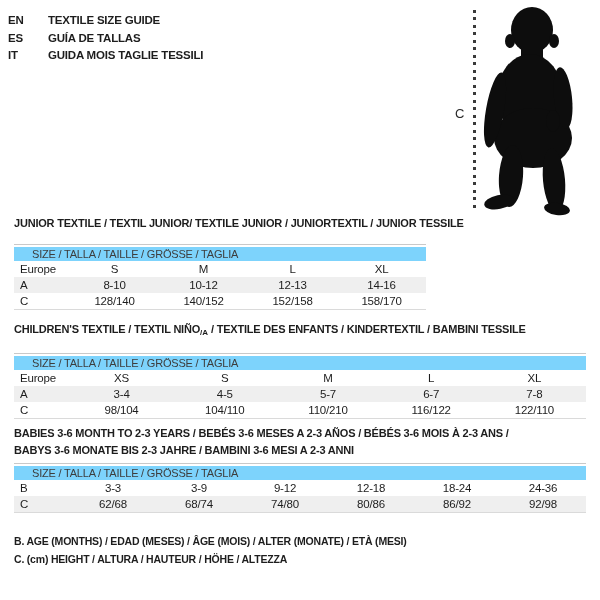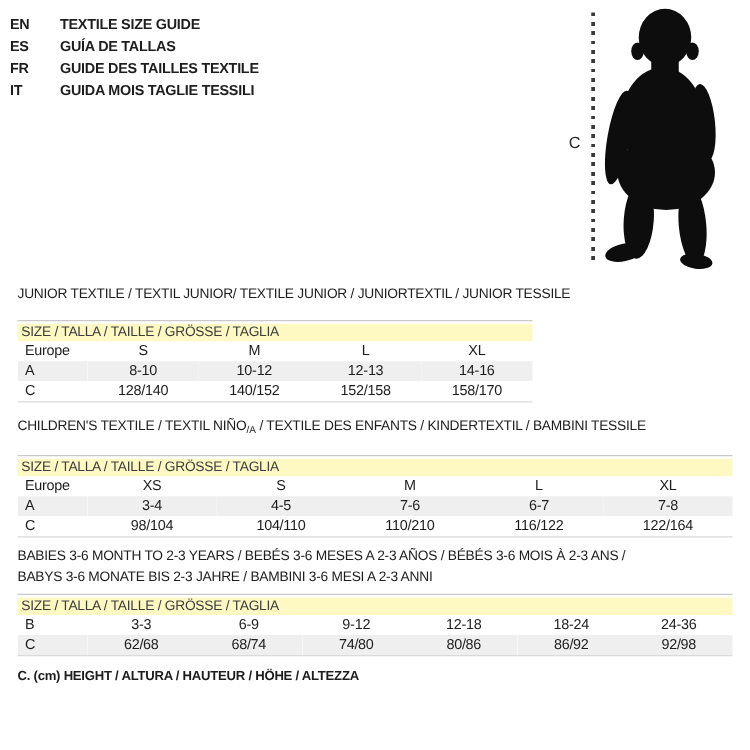--- a/index.html
+++ b/index.html
@@ -21,27 +21,27 @@
     background:repeating-linear-gradient(to bottom,#3a3a3a 0 3px,transparent 3px 7.5px);
   }
   .fig-c-label{position:absolute;left:455px;top:106px;font-size:13px;color:#2a2a2a;}
   .fig-baby{position:absolute;left:480px;top:4px;}
 
   
   .tbl-block{position:absolute;left:14px;}
   .b1{top:215px;width:412px;}
   .b2{top:321px;width:572px;}
   .b3{top:425px;width:572px;}
-  .tbl-title{font-size:11px;font-weight:normal;margin-bottom:12px;line-height:17px;white-space:nowrap;margin-top:12px;}
+  .tbl-title{font-size:11px;font-weight:bold;margin-bottom:12px;line-height:17px;white-space:nowrap;}
   .b3 .tbl-title{white-space:normal;margin-bottom:4px;}
   .tbl-title sub{font-size:8px;vertical-align:-2px;letter-spacing:0;}
   .tbl{border-top:1px solid #c9c9c9;padding-top:2px;border-bottom:1px solid #dadada;}
   .size-bar{
-    background:#fef9c3;color:#3d3d3d;height:14px;line-height:14px;
-    font-size:11px;padding-left:3px;
+    background:#7dd3fc;color:#3d3d3d;height:14px;line-height:14px;
+    font-size:11px;padding-left:18px;
   }
   table{width:100%;border-collapse:collapse;table-layout:fixed;}
   td{font-size:11.5px;height:16px;text-align:center;padding:0;overflow:hidden;}
   td.lbl{text-align:left;padding-left:6px;}
   col.c-label{width:56px;}
   tr.shaded{background:#efefef;}
 
   
   .footnotes{position:absolute;left:14px;top:533px;}
   .footnote{font-size:10.5px;font-weight:bold;line-height:17.5px;white-space:nowrap;}
@@ -50,24 +50,20 @@
 <body>
 
 <div class="lang-block">
   <div class="lang-row">
     <span class="lang-code">EN</span>
     <span class="lang-label">TEXTILE SIZE GUIDE</span>
   </div>
   <div class="lang-row">
     <span class="lang-code">ES</span>
     <span class="lang-label">GUÍA DE TALLAS</span>
-  </div>
-  <div class="lang-row">
-    <span class="lang-code">FR</span>
-    <span class="lang-label">GUIDE DES TAILLES TEXTILE</span>
   </div>
   <div class="lang-row">
     <span class="lang-code">IT</span>
     <span class="lang-label">GUIDA MOIS TAGLIE TESSILI</span>
   </div>
 </div>
 
 <div class="fig-dotted-line"></div>
 <div class="fig-c-label">C</div>
 <svg class="fig-baby" width="105" height="212" viewBox="0 0 105 212" aria-hidden="true">
@@ -156,31 +152,31 @@
         <td>XS</td>
         <td>S</td>
         <td>M</td>
         <td>L</td>
         <td>XL</td>
       </tr>
       <tr class="shaded">
         <td class="lbl">A</td>
         <td>3-4</td>
         <td>4-5</td>
-        <td>7-6</td>
+        <td>5-7</td>
         <td>6-7</td>
         <td>7-8</td>
       </tr>
       <tr>
         <td class="lbl">C</td>
         <td>98/104</td>
         <td>104/110</td>
         <td>110/210</td>
         <td>116/122</td>
-        <td>122/164</td>
+        <td>122/110</td>
       </tr>
       </tbody>
     </table>
   </div>
 </div>
 
 <div class="tbl-block b3">
   <div class="tbl-title">
     <div>BABIES 3-6 MONTH TO 2-3 YEARS / BEBÉS 3-6 MESES A 2-3 AÑOS / BÉBÉS 3-6 MOIS À 2-3 ANS /</div>
     <div>BABYS 3-6 MONATE BIS 2-3 JAHRE / BAMBINI 3-6 MESI A 2-3 ANNI</div>
@@ -194,35 +190,36 @@
           <col>
           <col>
           <col>
           <col>
           <col>
         </colgroup>
       <tbody>
       <tr>
         <td class="lbl">B</td>
         <td>3-3</td>
-        <td>6-9</td>
+        <td>3-9</td>
         <td>9-12</td>
         <td>12-18</td>
         <td>18-24</td>
         <td>24-36</td>
       </tr>
       <tr class="shaded">
         <td class="lbl">C</td>
         <td>62/68</td>
         <td>68/74</td>
         <td>74/80</td>
         <td>80/86</td>
         <td>86/92</td>
         <td>92/98</td>
       </tr>
       </tbody>
     </table>
   </div>
 </div>
 
 <div class="footnotes">
+  <div class="footnote">B. AGE (MONTHS) / EDAD (MESES) / ÂGE (MOIS) / ALTER (MONATE) / ETÀ (MESI)</div>
   <div class="footnote">C. (cm) HEIGHT / ALTURA / HAUTEUR / HÖHE / ALTEZZA</div>
 </div>
 
 </body></html>

